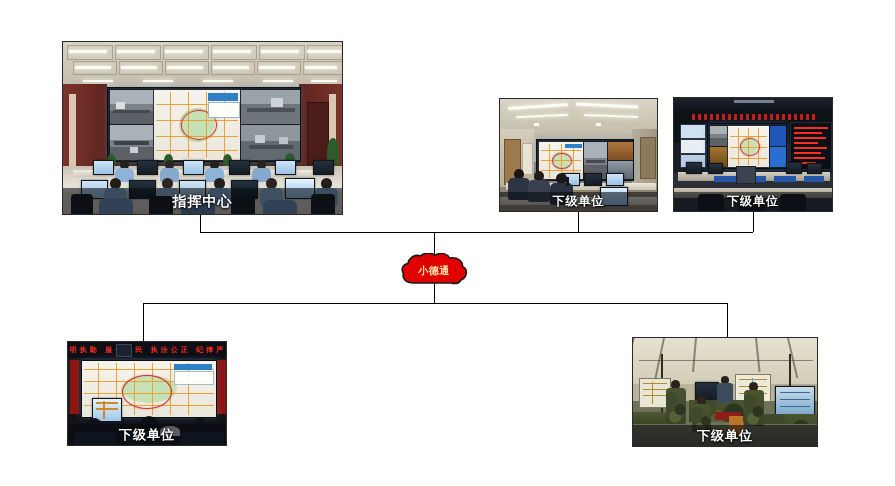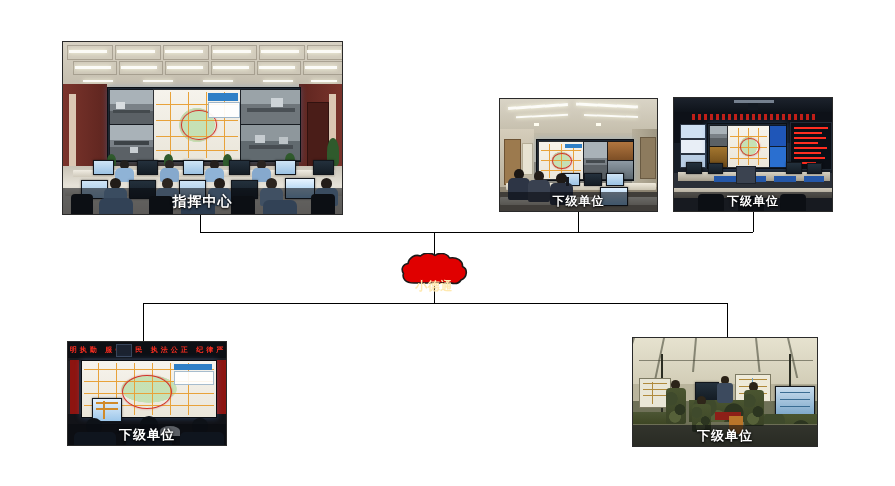--- a/index.html
+++ b/index.html
@@ -64,28 +64,28 @@
   .node.small .caption { height: 19px; line-height: 19px; font-size: 12px; }
   .node.wide .caption { height: 21px; line-height: 21px; font-size: 13px; }
 
   
   #cloud-wrap {
     position: absolute;
   }
   #cloud-wrap svg { display: block; }
   .cloud-label {
     position: absolute;
-    left: 0; top: 16px;
+    left: 0; top: 0;
     width: 100%;
     height: 100%;
     display: flex;
     align-items: center;
     justify-content: center;
     color: #ffe9b0;
-    font-size: 12px;
+    font-size: 10px;
     font-weight: bold;
     letter-spacing: 0.5px;
     padding-top: 3px;
     box-sizing: border-box;
     pointer-events: none;
     font-family: Liberation Mono, monospace;
   }
 
   
   .abs { position: absolute; }

